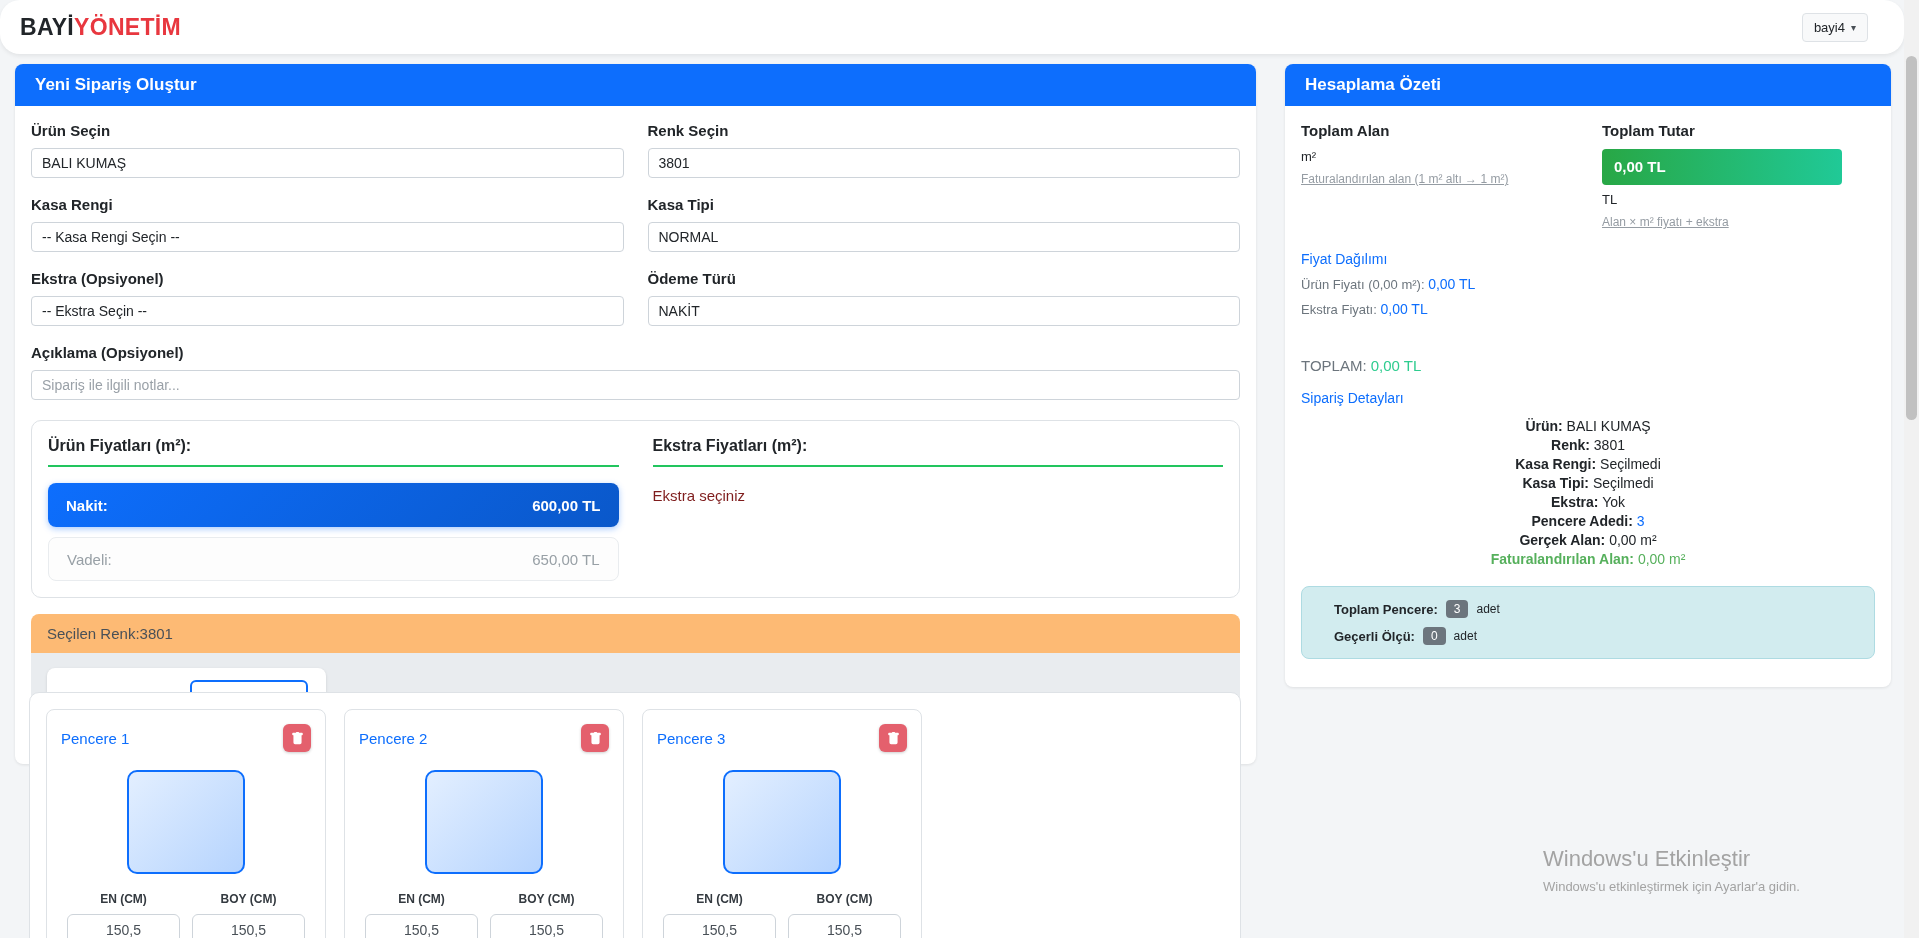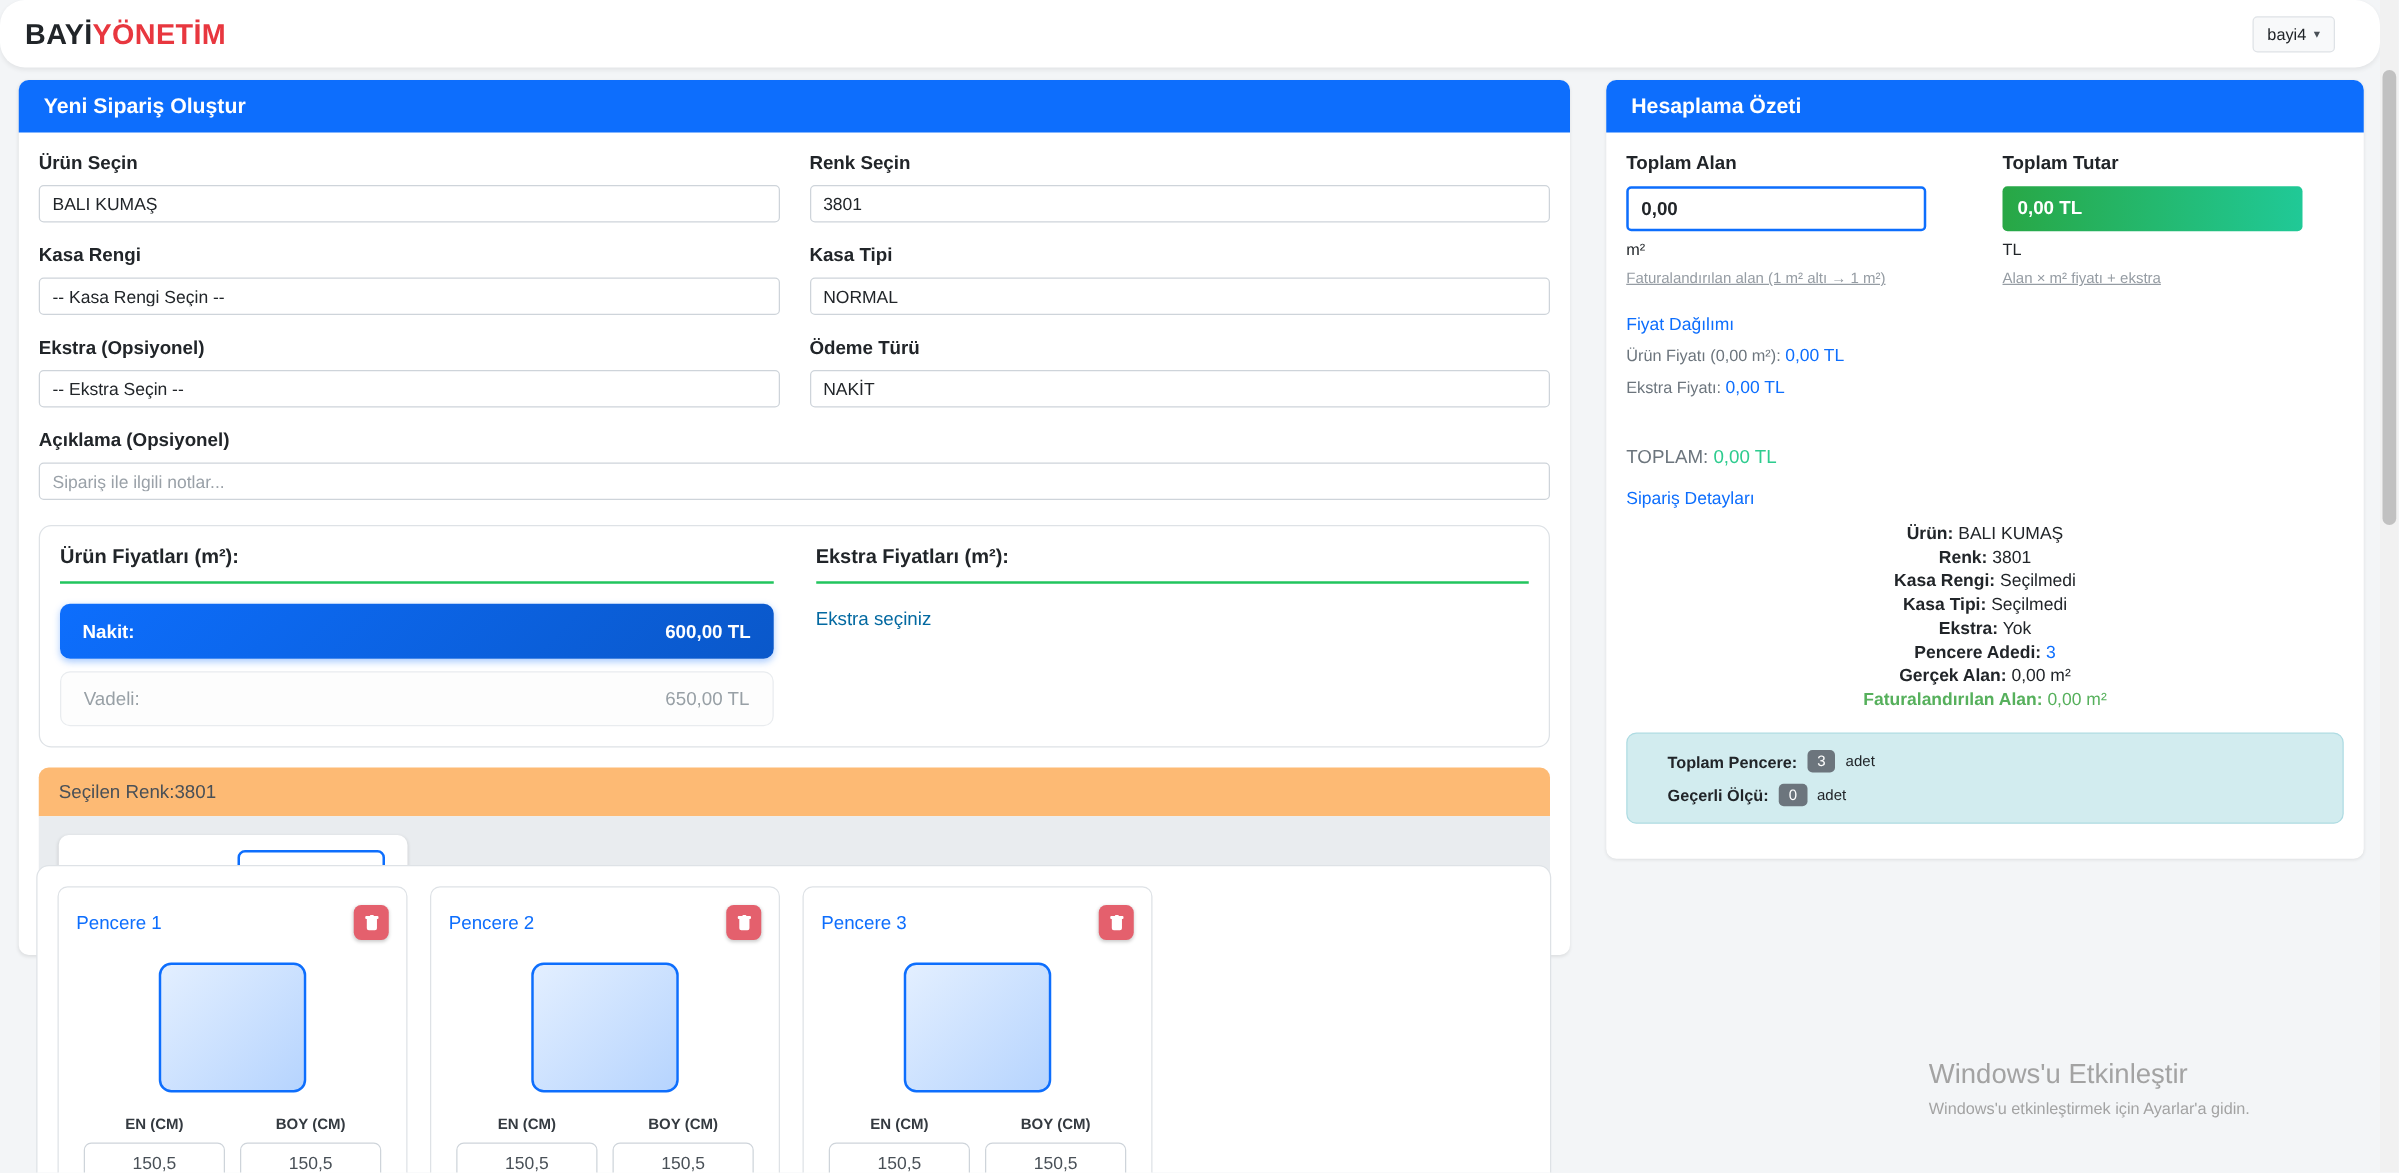--- a/index.html
+++ b/index.html
@@ -37,21 +37,21 @@
 
   .price-card { margin-top:20px; border:1px solid #dee2e6; border-radius:10px; padding:16px;
     display:flex; gap:34px; }
   .price-col { flex:1; }
   .price-title { font-size:16px; font-weight:bold; padding-bottom:10px; border-bottom:2px solid #22c55e; }
   .price-row { height:44px; border-radius:8px; display:flex; align-items:center;
     justify-content:space-between; padding:0 18px; font-size:15px; }
   .price-row.nakit { margin-top:16px; background:linear-gradient(135deg,#0d6efd,#0a58ca); color:#fff;
     font-weight:bold; box-shadow:0 2px 6px rgba(13,110,253,.35); }
   .price-row.vadeli { margin-top:10px; background:#fdfdfd; border:1px solid #e9ecef; color:#98a0a6; }
-  .extra-empty { margin-top:20px; color:#0369a1; font-size:15px; }
+  .extra-empty { margin-top:20px; color:#7f1d1d; font-size:15px; }
 
   .selected-bar { margin-top:16px; background:#fdba74; border-radius:8px 8px 0 0; padding:11px 16px;
     font-size:15px; color:#495057; }
   .count-section { background:#e9ecef; border-radius:0 0 8px 8px; padding:15px 16px 20px; }
   .count-card { display:inline-flex; align-items:center; gap:14px; background:#fff; border-radius:8px;
     padding:12px 18px; box-shadow:0 1px 3px rgba(0,0,0,.13); }
   .count-card label { font-size:15px; font-weight:bold; }
   .count-input { width:118px; height:36px; border:2px solid #0d6efd; border-radius:6px; text-align:center;
     font-size:15px; color:#8a9199; font-family:inherit; background:#fff; }
 
@@ -268,21 +268,20 @@
 
 <div class="summary-card">
   <div class="card-header-blue">
     <span>Hesaplama Özeti</span>
   </div>
   <div class="summary-body">
 
     <div class="totals-grid">
       <div>
         <div class="total-label">Toplam Alan</div>
-        <input class="alan-input" value="0,00" style="">
         <div class="unit">m²</div>
         <div class="hint">Faturalandırılan alan (1 m² altı → 1 m²)</div>
       </div>
       <div>
         <div class="total-label">Toplam Tutar</div>
         <div class="tutar-box">0,00 TL</div>
         <div class="unit">TL</div>
         <div class="hint">Alan × m² fiyatı + ekstra</div>
       </div>
     </div>

